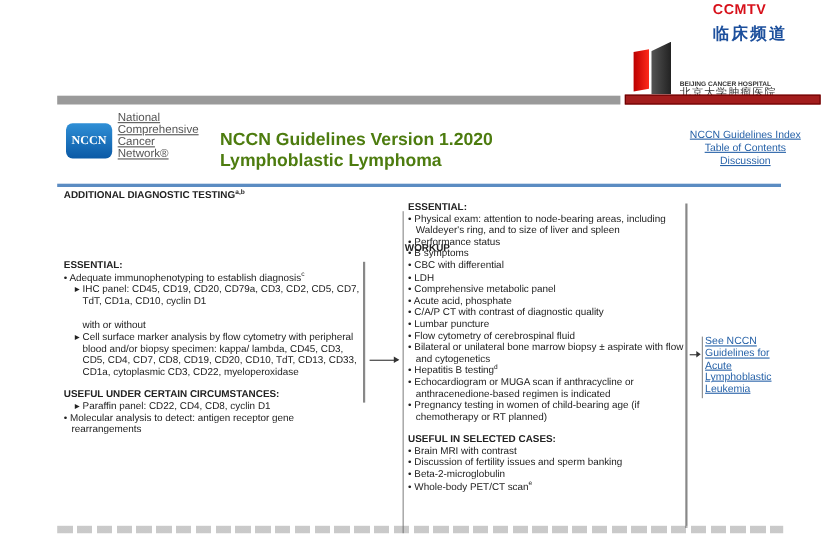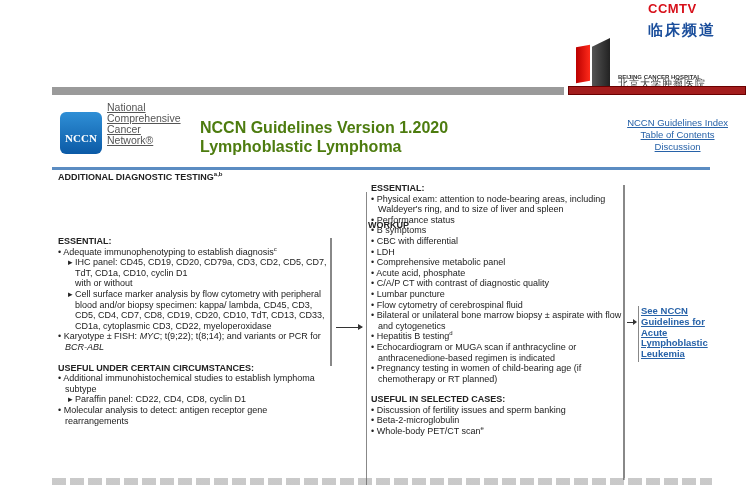--- a/index.html
+++ b/index.html
@@ -10,52 +10,52 @@
   #ccmtv-en { left:648px; top:1px; font-weight:bold; font-size:13px; color:#d7101a; letter-spacing:0.5px; }
   #ccmtv-cn { left:648px; top:21px; font-weight:bold; font-size:15px; color:#1c4f9c; letter-spacing:2px;text-align:center; }
   
   #hosp-red { left:576px; top:46px; width:14px; height:36px; background:linear-gradient(90deg,#b00,#ff2a1a); transform:skewY(-10deg); }
   #hosp-grey { left:592px; top:38px; width:18px; height:48px; background:linear-gradient(90deg,#555,#222); clip-path:polygon(0 18%,100% 0,100% 100%,0 100%); }
   #hosp-cn { left:618px; top:61px; font-size:10px; color:#333; letter-spacing:1px;margin-top:16px; }
   #hosp-en { left:618px; top:74px; font-size:6px; color:#333; font-weight:bold; }
   #grey-bar { left:52px; top:87px; width:512px; height:8px; background:#9a9a9a; }
   #red-bar { left:568px; top:86px; width:176px; height:7px; background:#a31d1d; border:1px solid #6a0000; }
   
-  #nccn-box { left:60px; top:112px; width:42px; height:42px; border-radius:6px;
+  #nccn-box { left:60px; top:112px; width:42px; height:32px; border-radius:6px;
               background:linear-gradient(180deg,#2f8fd6,#0b5aa6); color:#fff;
               font-family:"Liberation Serif", serif; font-weight:bold; font-size:11px;
               display:flex; align-items:flex-end; justify-content:center; padding-bottom:0; box-sizing:border-box; }
   #nccn-box span { margin-bottom:10px; }
   #nccn-name { left:107px; top:102px; font-size:10.5px; line-height:11px; color:#555;text-decoration:underline; }
   #doc-title { left:200px; top:118px; font-size:16px; font-weight:bold; color:#4d7c0f; line-height:19px; }
   #nav-links { right:22px; top:117px; text-align:center; font-size:9.5px; line-height:12px; }
   .link { color:#2762a8; text-decoration:underline; display:block; }
   #blue-rule { left:52px; top:167px; width:658px; height:3px; background:#5b8cc2; }
   
   .txt { font-size:9px; line-height:10.6px; color:#222; }
   .b { font-weight:bold; }
   #adt-head { left:58px; top:172px; }
   #left-col { left:58px; top:236px; width:270px; }
   .item { padding-left:7px; text-indent:-7px; }
   .sub { padding-left:17px; text-indent:-7px; }
-  .subc { padding-left:17px; }
+  .subc { padding-left:17px;margin-top:12px; }
   sup { font-size:6px; line-height:0; }
   .gap { height:10px; }
   
   #lbracket { left:330px; top:238px; width:2px; height:128px; background:#888; }
   #arrow1 { left:336px; top:327px; width:26px; height:1px; background:#333; }
   #arrow1h { left:358px; top:324px; width:0; height:0; border-left:5px solid #333; border-top:3px solid transparent; border-bottom:3px solid transparent; }
   #workup-head { left:368px; top:172px;margin-top:48px; }
   #rbracket-l { left:366px; top:192px; width:1px; height:293px; background:#888; }
   #right-col { left:371px; top:183px; width:252px; }
   #rbracket-r { left:623px; top:185px; width:2px; height:295px; background:#888; }
   #arrow2 { left:627px; top:322px; width:8px; height:1px; background:#333; }
   #arrow2h { left:633px; top:319px; width:0; height:0; border-left:4px solid #333; border-top:3px solid transparent; border-bottom:3px solid transparent; }
   #all-bracket { left:638px; top:306px; width:1px; height:56px; background:#888; }
-  #all-link { left:641px; top:306px; font-size:9.5px; line-height:10.8px; font-weight:bold; }
+  #all-link { left:641px; top:306px; font-size:9.5px; line-height:10.8px; font-weight:normal; }
   #bottom-fade { left:52px; top:478px; width:660px; height:7px; background:repeating-linear-gradient(90deg,#666 0 14px,#fff 14px 18px); opacity:0.35; }
 </style>
 </head>
 <body>
 
 <div class="abs" id="ccmtv-en">CCMTV</div>
 <div class="abs" id="ccmtv-cn">临床频道</div>
 <div class="abs" id="hosp-red"></div>
 <div class="abs" id="hosp-grey"></div>
 <div class="abs" id="hosp-cn">北京大学肿瘤医院</div>
@@ -84,24 +84,22 @@
 <div class="abs" id="blue-rule"></div>
 
 <div class="abs txt b" id="adt-head"><span>ADDITIONAL DIAGNOSTIC TESTING</span><sup>a,b</sup></div>
 
 <div class="abs txt" id="left-col">
   <div class="b">ESSENTIAL:</div>
   <div class="item">• <span>Adequate immunophenotyping to establish diagnosis</span><sup>c</sup></div>
   <div class="sub">▸ <span>IHC panel: CD45, CD19, CD20, CD79a, CD3, CD2, CD5, CD7, TdT, CD1a, CD10, cyclin D1</span></div>
   <div class="subc">with or without</div>
   <div class="sub">▸ <span>Cell surface marker analysis by flow cytometry with peripheral blood and/or biopsy specimen: kappa/ lambda, CD45, CD3, CD5, CD4, CD7, CD8, CD19, CD20, CD10, TdT, CD13, CD33, CD1a, cytoplasmic CD3, CD22, myeloperoxidase</span></div>
-  <div class="item">• <span>Karyotype ± FISH: </span><i>MYC</i><span>; t(9;22); t(8;14); and variants or PCR for </span><i>BCR-ABL</i></div>
   <div class="gap"></div>
   <div class="b">USEFUL UNDER CERTAIN CIRCUMSTANCES:</div>
-  <div class="item">• <span>Additional immunohistochemical studies to establish lymphoma subtype</span></div>
   <div class="sub">▸ <span>Paraffin panel: CD22, CD4, CD8, cyclin D1</span></div>
   <div class="item">• <span>Molecular analysis to detect: antigen receptor gene rearrangements</span></div>
 </div>
 
 <div class="abs" id="lbracket"></div>
 <div class="abs" id="arrow1"></div>
 <div class="abs" id="arrow1h"></div>
 
 <div class="abs txt b" id="workup-head">WORKUP</div>
 <div class="abs" id="rbracket-l"></div>
@@ -116,20 +114,21 @@
   <div class="item">• <span>Acute acid, phosphate</span></div>
   <div class="item">• <span>C/A/P CT with contrast of diagnostic quality</span></div>
   <div class="item">• <span>Lumbar puncture</span></div>
   <div class="item">• <span>Flow cytometry of cerebrospinal fluid</span></div>
   <div class="item">• <span>Bilateral or unilateral bone marrow biopsy ± aspirate with flow and cytogenetics</span></div>
   <div class="item">• <span>Hepatitis B testing</span><sup>d</sup></div>
   <div class="item">• <span>Echocardiogram or MUGA scan if anthracycline or anthracenedione-based regimen is indicated</span></div>
   <div class="item">• <span>Pregnancy testing in women of child-bearing age (if chemotherapy or RT planned)</span></div>
   <div class="gap"></div>
   <div class="b">USEFUL IN SELECTED CASES:</div>
+  <div class="item">• <span>Brain MRI with contrast</span></div>
   <div class="item">• <span>Discussion of fertility issues and sperm banking</span></div>
   <div class="item">• <span>Beta-2-microglobulin</span></div>
   <div class="item">• <span>Whole-body PET/CT scan</span><sup>e</sup></div>
 </div>
 <div class="abs" id="rbracket-r"></div>
 <div class="abs" id="arrow2"></div>
 <div class="abs" id="arrow2h"></div>
 <div class="abs" id="all-bracket"></div>
 <a class="abs link" id="all-link">
   <span style="display:block">See NCCN</span>

